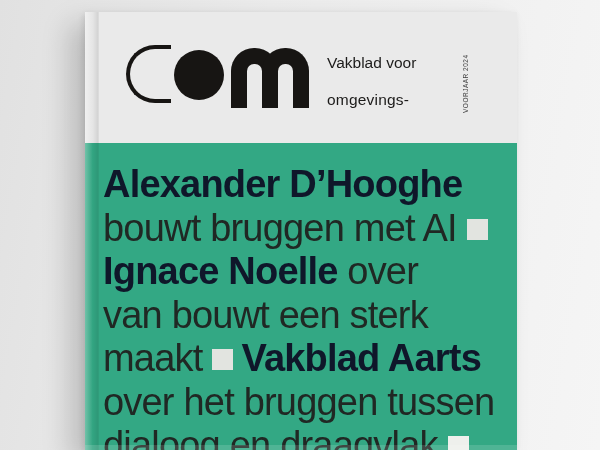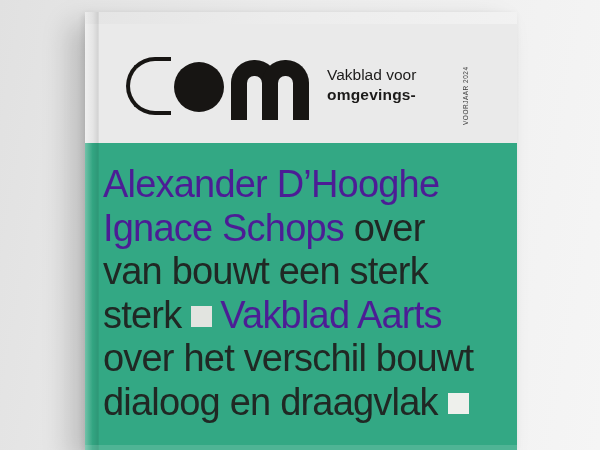--- a/index.html
+++ b/index.html
@@ -5,21 +5,21 @@
   html,body{margin:0;padding:0;}
   body{font-family:"Liberation Sans",sans-serif;}
   .stage{
     position:relative;width:600px;height:450px;overflow:hidden;
     background:linear-gradient(100deg,#e1e1e1 0%,#ececec 40%,#f5f5f5 100%);
   }
   .cover{
     position:absolute;left:85px;top:12px;width:432px;height:438px;
     box-shadow:-16px 12px 26px rgba(0,0,0,0.18), -2px 2px 6px rgba(0,0,0,0.10);
   }
-  .cover-header{position:absolute;top:12px;left:0;right:0;height:131px;background:#eaeaea;padding-left:13px;}
+  .cover-header{position:absolute;top:0;left:0;right:0;height:131px;background:#eaeaea;padding-left:13px;}
   .cover-green{position:absolute;top:131px;left:0;right:0;bottom:0;background:#33a884;}
   .spine{
     position:absolute;top:0;bottom:0;left:0;width:14px;pointer-events:none;z-index:5;
     background:linear-gradient(to right,rgba(255,255,255,0.30),rgba(0,0,0,0.02) 55%,rgba(0,0,0,0.10) 94%,rgba(0,0,0,0.01));
   }
   .cover::after{content:"";position:absolute;left:0;right:0;bottom:0;height:5px;background:rgba(255,255,255,0.14);z-index:6;}
 
   
   .logo{position:absolute;left:41px;top:33px;width:250px;height:76px;}
   .logo-c{
@@ -29,32 +29,32 @@
   .logo-o{position:absolute;left:48px;top:5px;width:50px;height:50px;background:#171513;border-radius:50%;}
   .logo-m{position:absolute;left:105px;top:3px;width:78px;height:60px;}
   .logo-m .n{
     position:absolute;top:0;height:60px;width:47px;box-sizing:border-box;
     border:16px solid #171513;border-bottom:none;border-radius:23px 23px 0 0;
   }
   .n1{left:0;}
   .n2{left:31px;}
 
   .tagline{position:absolute;left:242px;top:41px;font-size:15.5px;line-height:20px;color:#1c1b1a;}
-  .tg-bold{font-weight:700;letter-spacing:0.2px;}
+  .tg-bold{font-weight:400;letter-spacing:0.2px;margin-top:17px;}
 
   .edition{
     position:absolute;left:377px;top:35px;height:66px;
     writing-mode:vertical-rl;transform:rotate(180deg);
     font-size:6.5px;letter-spacing:0.5px;color:#3d3d3d;white-space:nowrap;
   }
 
   
   .headline{position:absolute;left:18px;top:20px;white-space:nowrap;}
   .hl-line{font-size:38px;line-height:43.5px;letter-spacing:-0.8px;color:#202824;}
-  .hl-bold{font-weight:400;color:#4c1d95;text-align:right;}
+  .hl-bold{font-weight:700;color:#0f172a;text-align:right;}
   .square{display:inline-block;width:21px;height:21px;vertical-align:1px;margin-left:10px;margin-right:8px;}
   .sq-gray{background:#e2e4e0;}
   .sq-white{background:#eef0ec;}
 </style>
 </head>
 <body>
 
 <div class="stage">
   <div class="cover">
 
@@ -78,35 +78,38 @@
       <div class="edition">VOORJAAR 2024</div>
     </div>
 
     <div class="cover-green">
       <div class="headline">
 
         <div class="hl-line">
           <span class="hl-bold">Alexander D’Hooghe</span>
         </div>
 
+        <div class="hl-line">
+          <span>bouwt bruggen met AI</span><span class="square sq-gray"></span>
+        </div>
 
         <div class="hl-line">
-          <span class="hl-bold">Ignace Schops</span><span> over</span>
+          <span class="hl-bold">Ignace Noelle</span><span> over</span>
         </div>
 
         <div class="hl-line">
           <span>van bouwt een sterk</span>
         </div>
 
         <div class="hl-line">
-          <span>sterk</span><span class="square sq-gray"></span><span class="hl-bold">Vakblad Aarts</span>
+          <span>maakt</span><span class="square sq-gray"></span><span class="hl-bold">Vakblad Aarts</span>
         </div>
 
         <div class="hl-line">
-          <span>over het verschil bouwt</span>
+          <span>over het bruggen tussen</span>
         </div>
 
         <div class="hl-line">
           <span>dialoog en draagvlak</span><span class="square sq-white"></span>
         </div>
 
       </div>
     </div>
 
     <div class="spine"></div>

